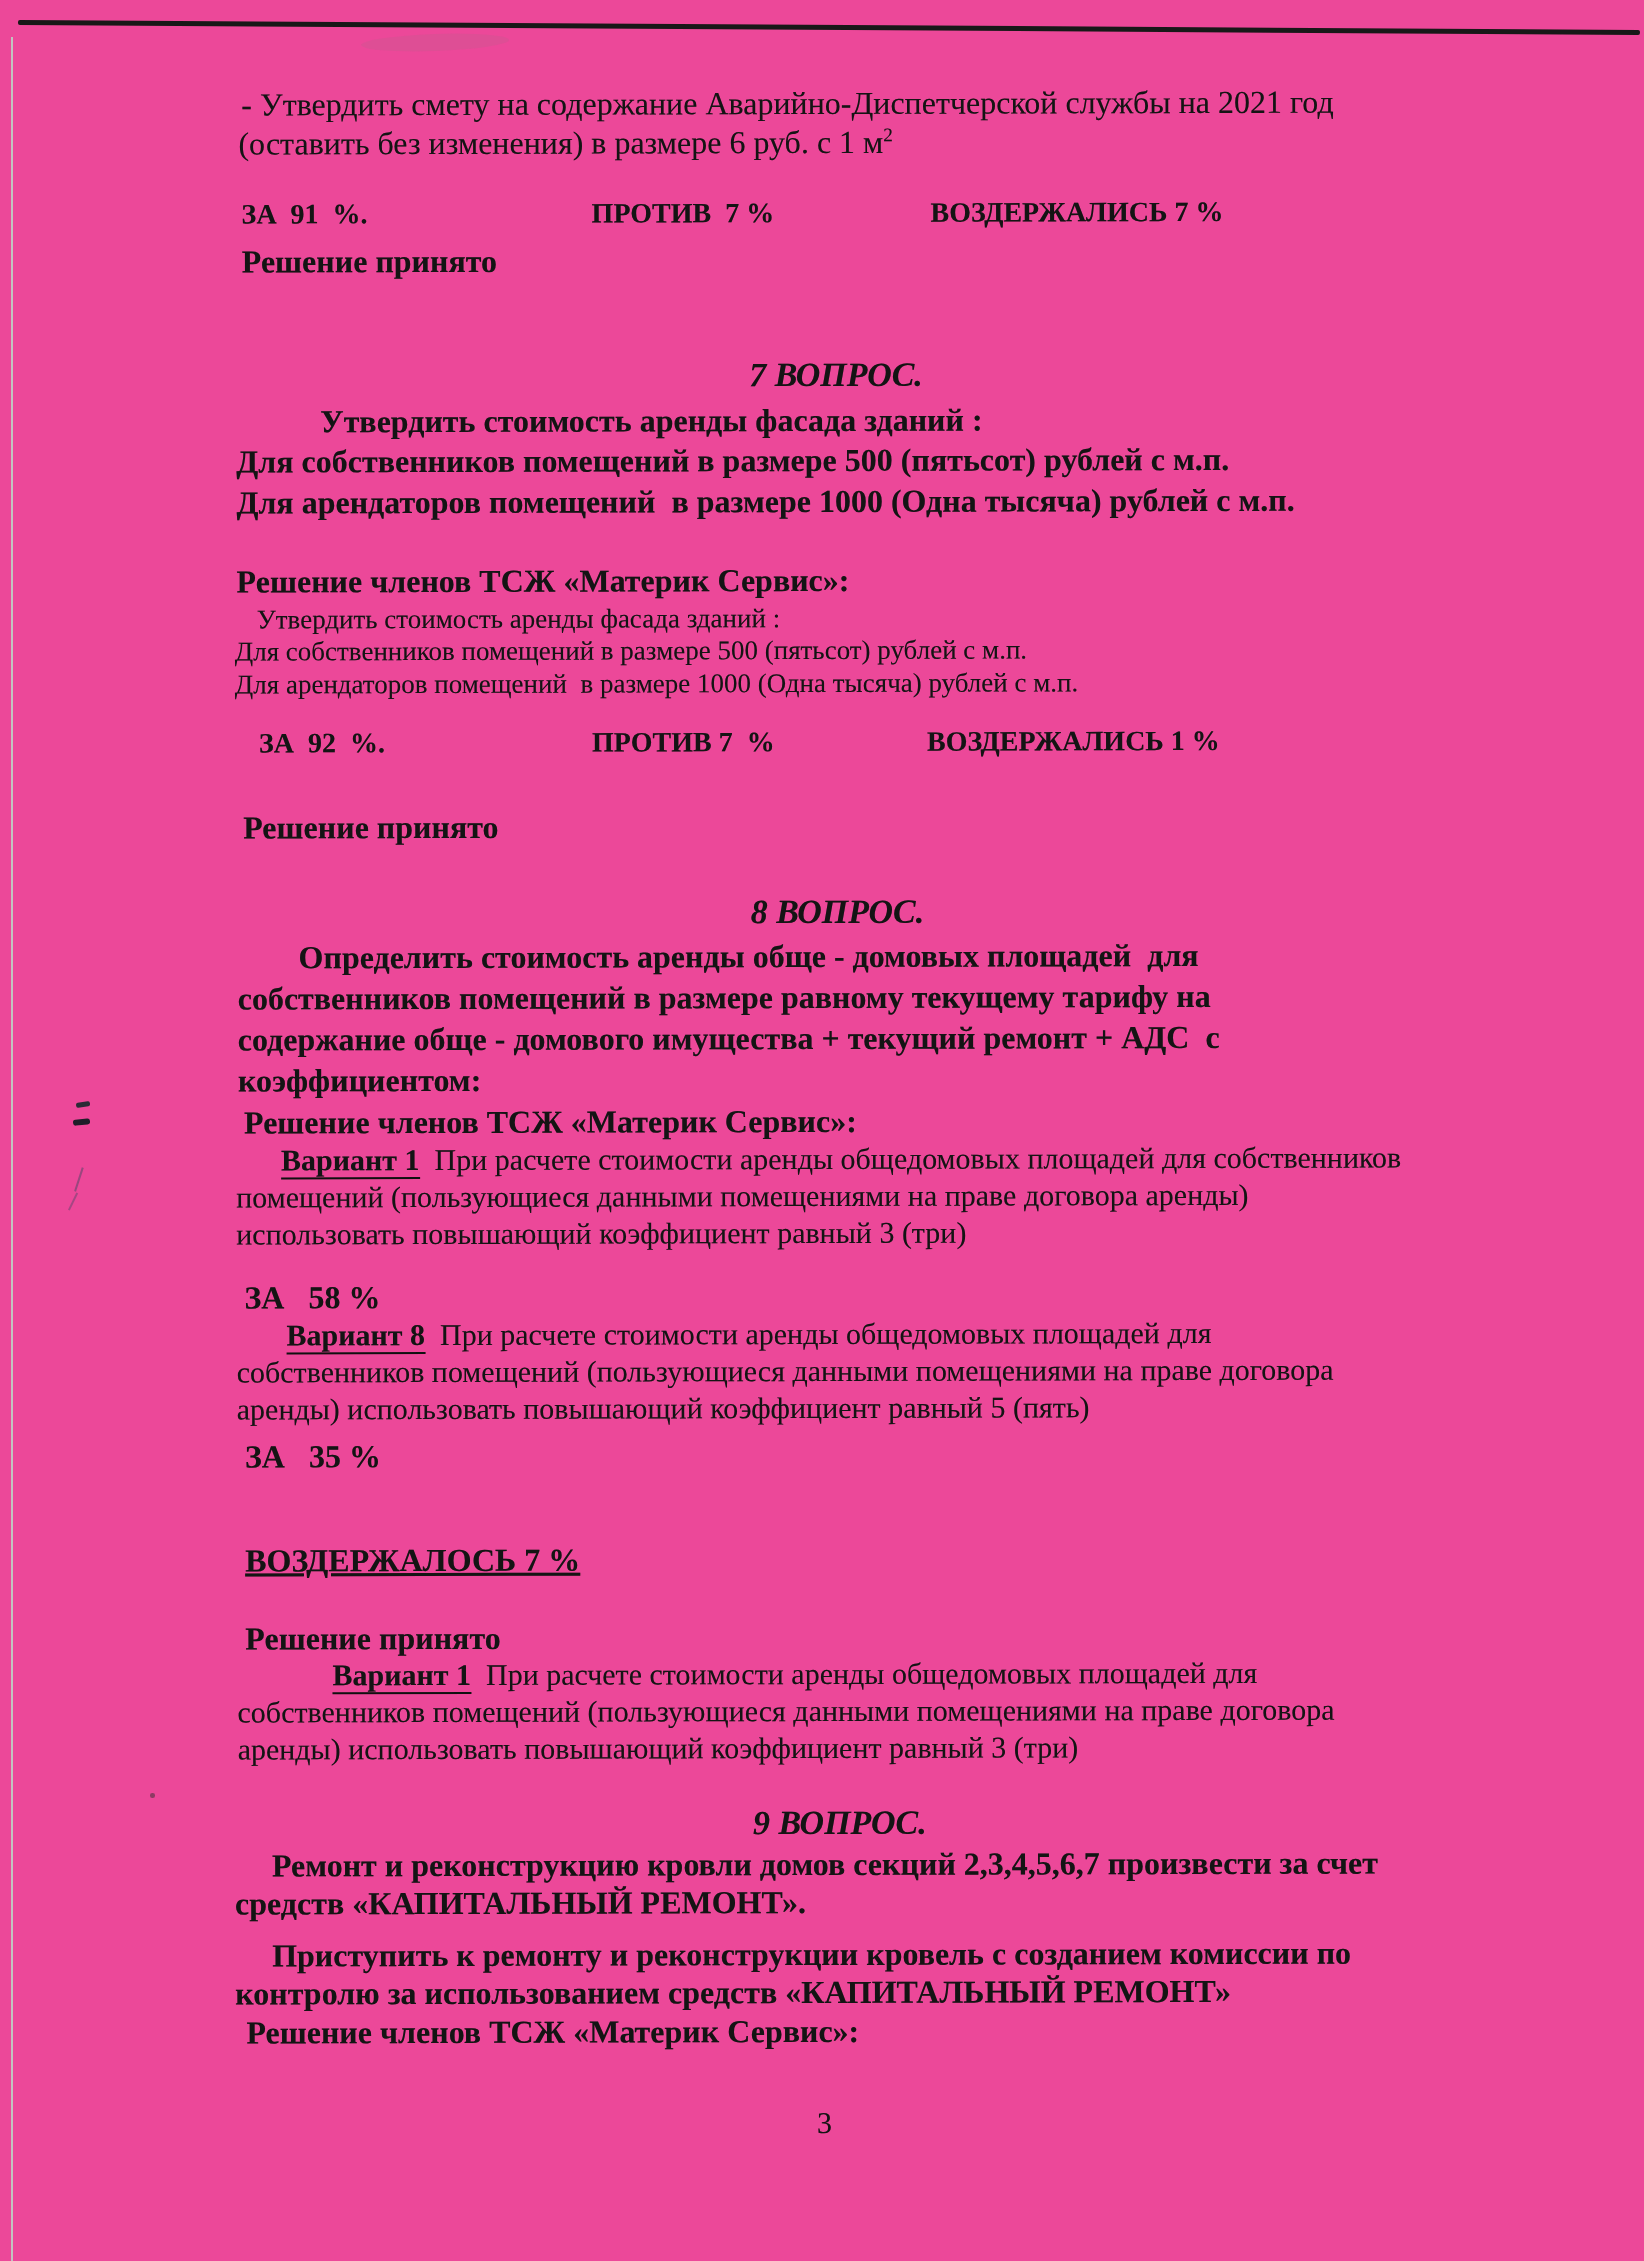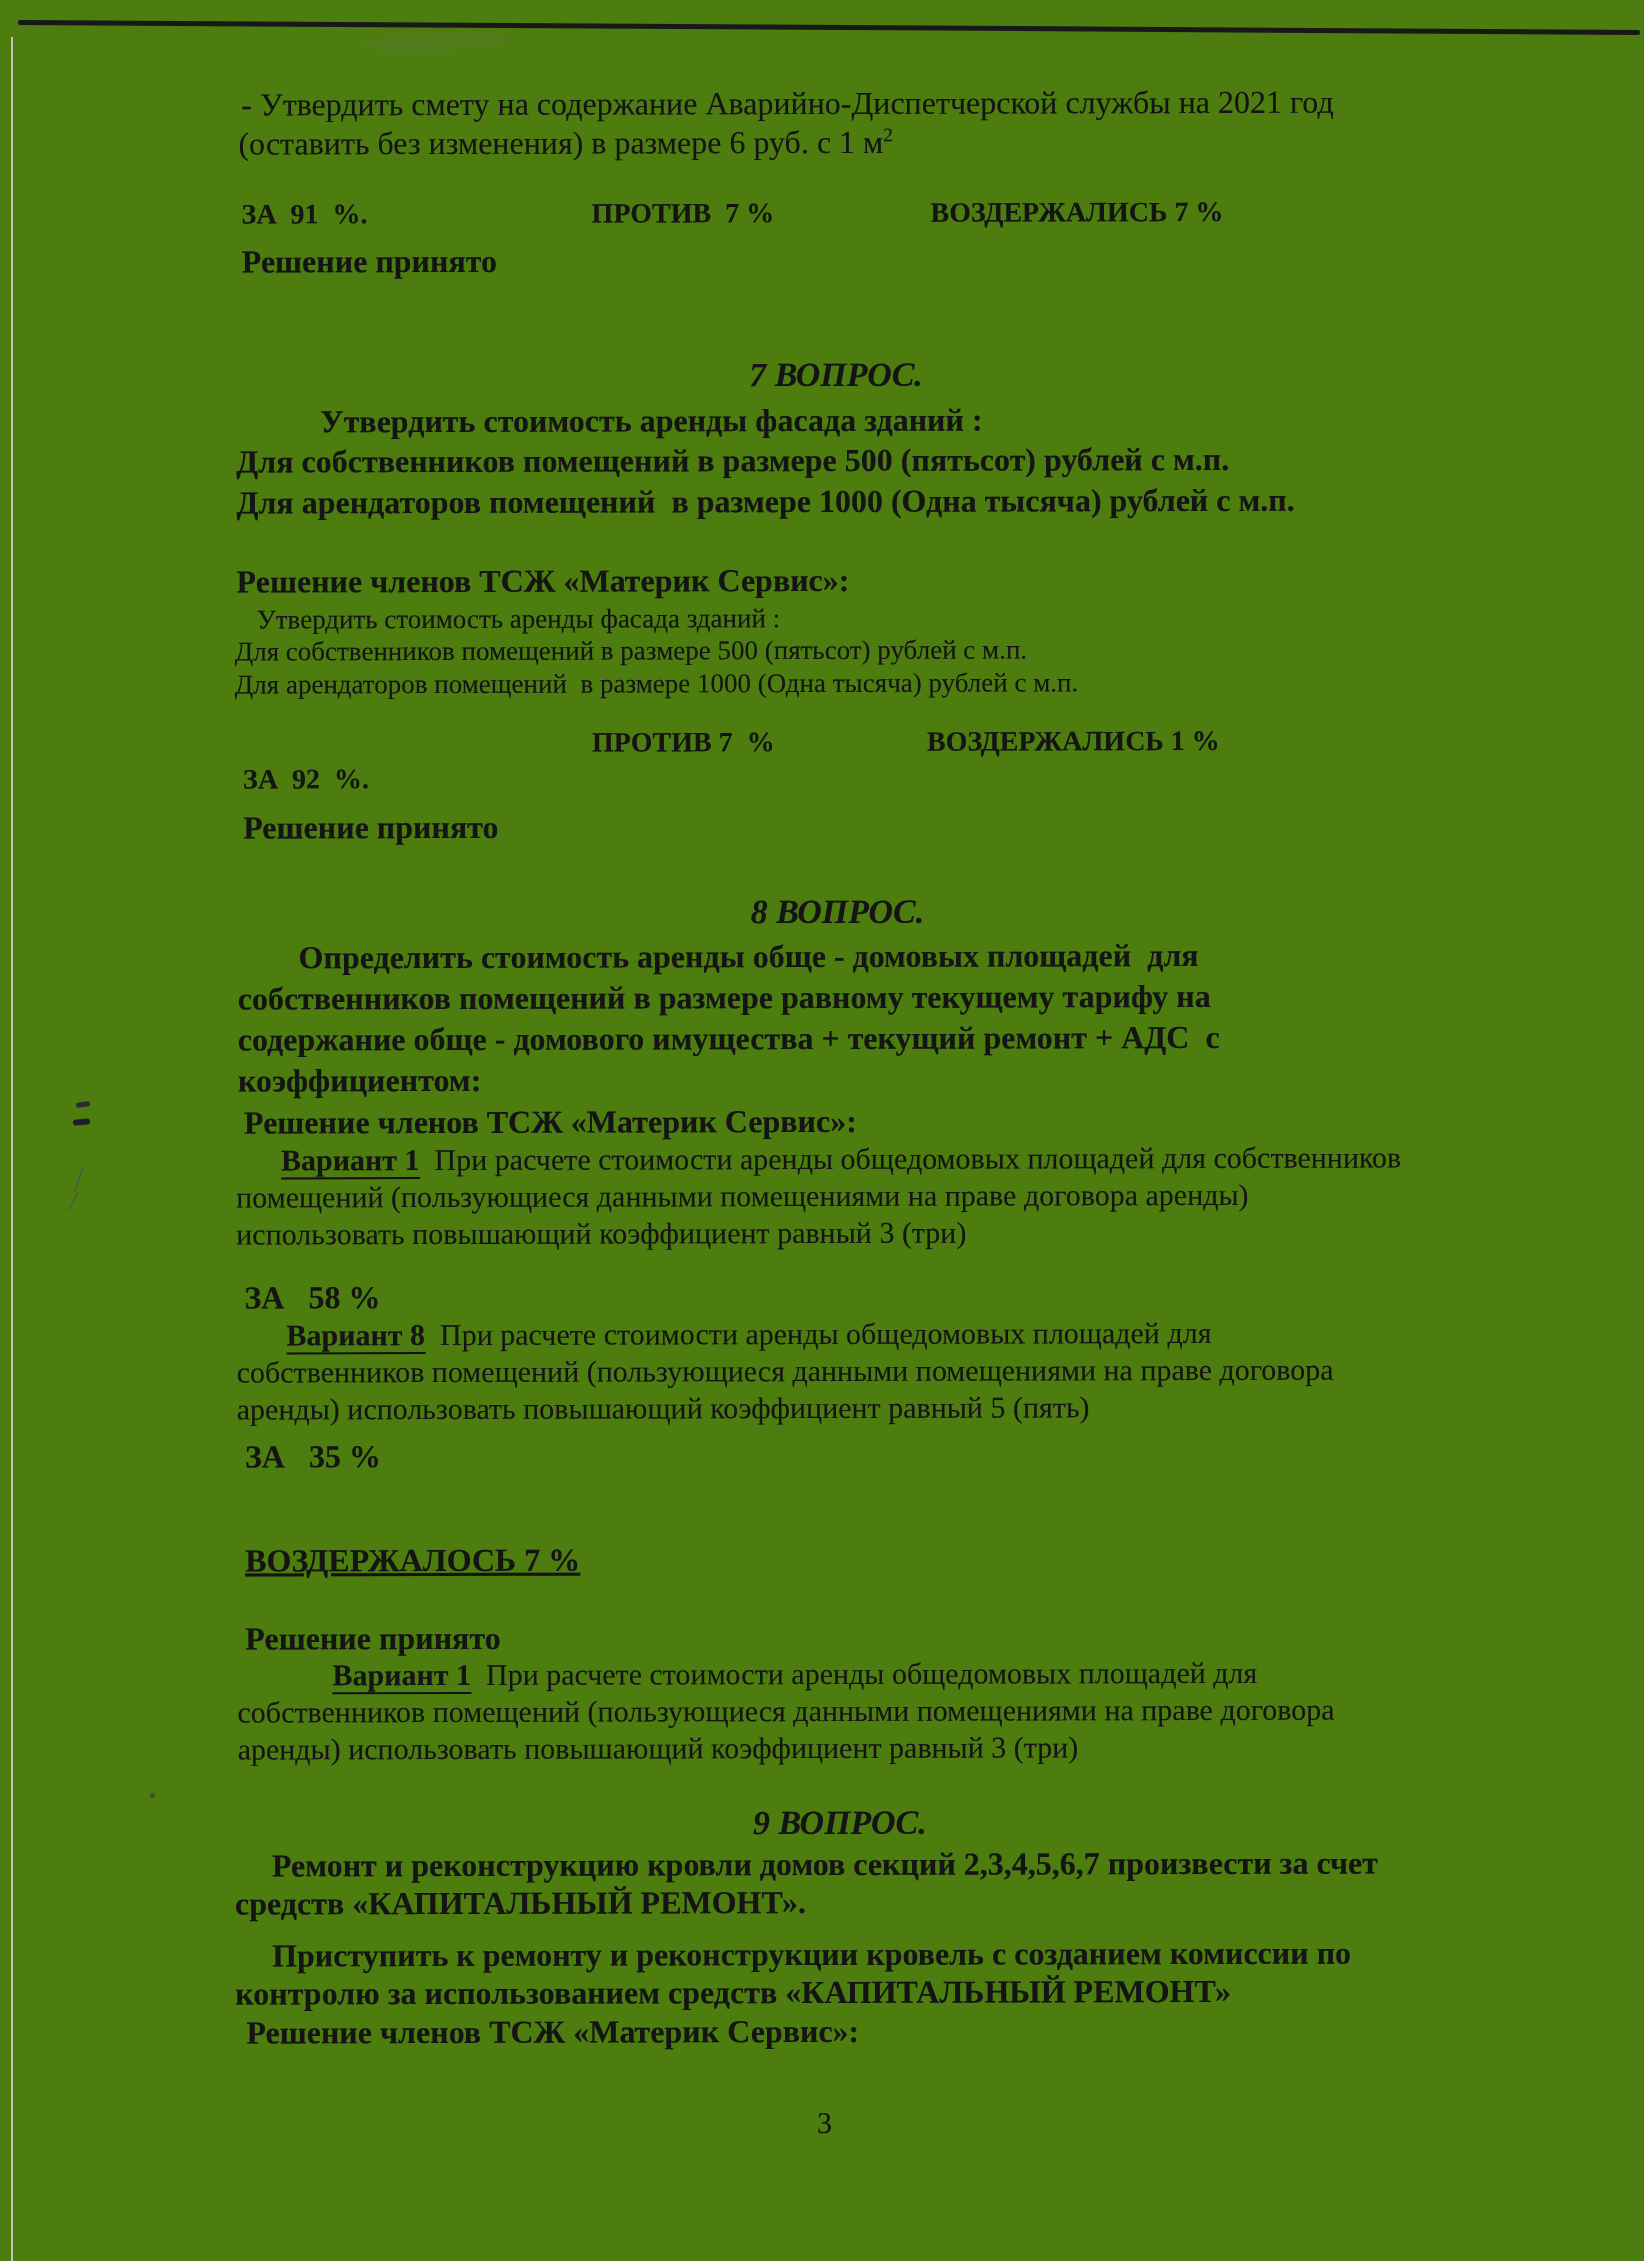--- a/index.html
+++ b/index.html
@@ -1,20 +1,20 @@
 <!DOCTYPE html>
 <html style="font-size:10.3px"><head>
 <meta charset="utf-8">
 <style>
   html,body { margin:0; padding:0; background:#e8e8e6; }
   .page {
     position:relative;
     width:1644px; height:2261px;
     margin:0 auto;
-    background:#4d7c0f;
+    background:#ec4899;
     overflow:hidden;
     font-family:"Liberation Serif","DejaVu Serif",serif;
     color:#141414;
   }
   .content { position:absolute; inset:0; transform:rotate(-0.15deg); transform-origin:50% 50%; }
   .txt { position:absolute; white-space:pre; text-shadow:0 0 0.6px rgba(25,25,25,.38); }
   .reg   { font-size:32px; line-height:40px; font-weight:normal; }
   .bold  { font-size:32px; line-height:40px; font-weight:bold; }
   .small { font-size:27px; line-height:32px; font-weight:normal; }
   .vpar  { font-size:30px; line-height:37px; font-weight:normal; }
@@ -68,21 +68,21 @@
     <div class="txt bold" style="left:322px; top:400px;">Утвердить стоимость аренды фасада зданий :</div>
     <div class="txt bold" style="left:238px; top:440px;">Для собственников помещений в размере 500 (пятьсот) рублей с м.п.</div>
     <div class="txt bold" style="left:238px; top:481px;">Для арендаторов помещений  в размере 1000 (Одна тысяча) рублей с м.п.</div>
 
     <div class="txt bold" style="left:238px; top:560px;">Решение членов ТСЖ «Материк Сервис»:</div>
     <div class="txt small" style="left:258px; top:602px;">Утвердить стоимость аренды фасада зданий :</div>
     <div class="txt small" style="left:236px; top:634px;">Для собственников помещений в размере 500 (пятьсот) рублей с м.п.</div>
     <div class="txt small" style="left:236px; top:667px;">Для арендаторов помещений  в размере 1000 (Одна тысяча) рублей с м.п.</div>
 
     <div class="vote-line" style="top:726px;">
-      <span style="left:244px;margin-top:36px;">ЗА  92  %.</span>
+      <span style="left:260px;">ЗА  92  %.</span>
       <span style="left:593px;">ПРОТИВ 7  %</span>
       <span style="left:928px;">ВОЗДЕРЖАЛИСЬ 1 %</span>
     </div>
     <div class="txt bold" style="left:244px; top:806px;">Решение принято</div>
 
     <div class="heading" style="top:893px;">8 ВОПРОС.</div>
     <div class="txt bold" style="left:238px; top:936px; line-height:41px; text-indent:61px;">Определить стоимость аренды обще - домовых площадей  для
 собственников помещений в размере равному текущему тарифу на
 содержание обще - домового имущества + текущий ремонт + АДС  с
 коэффициентом:</div>

